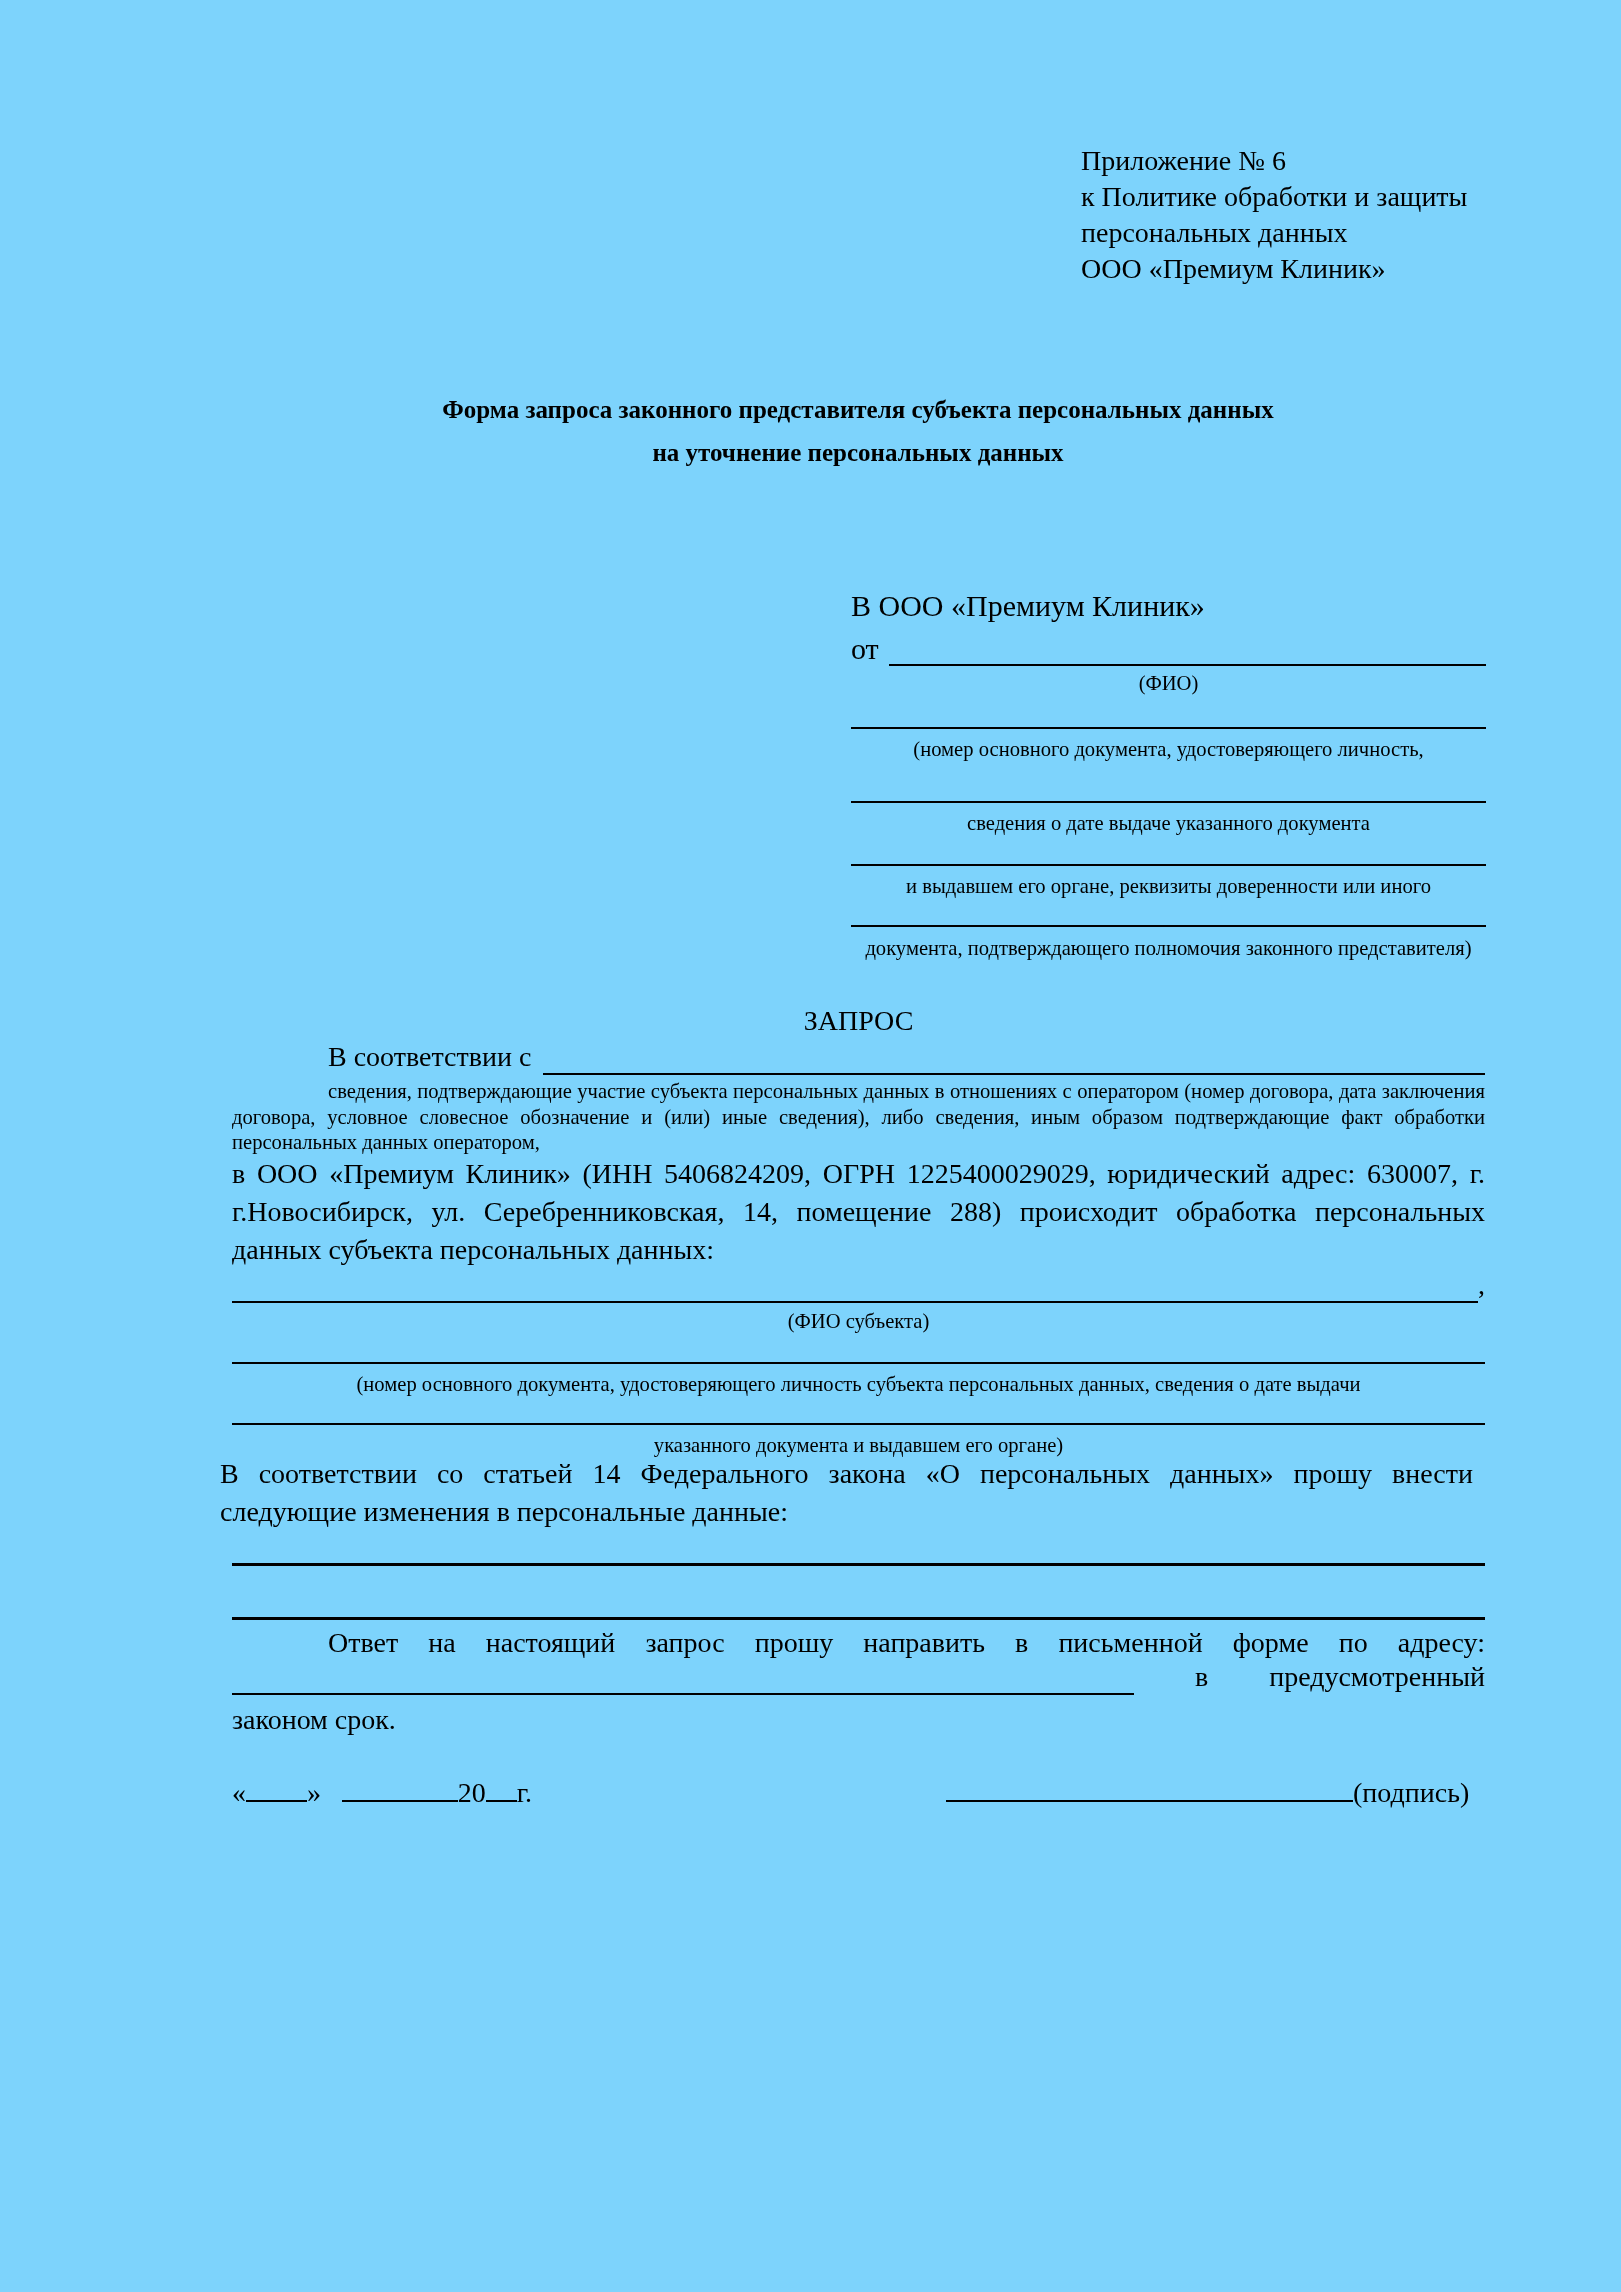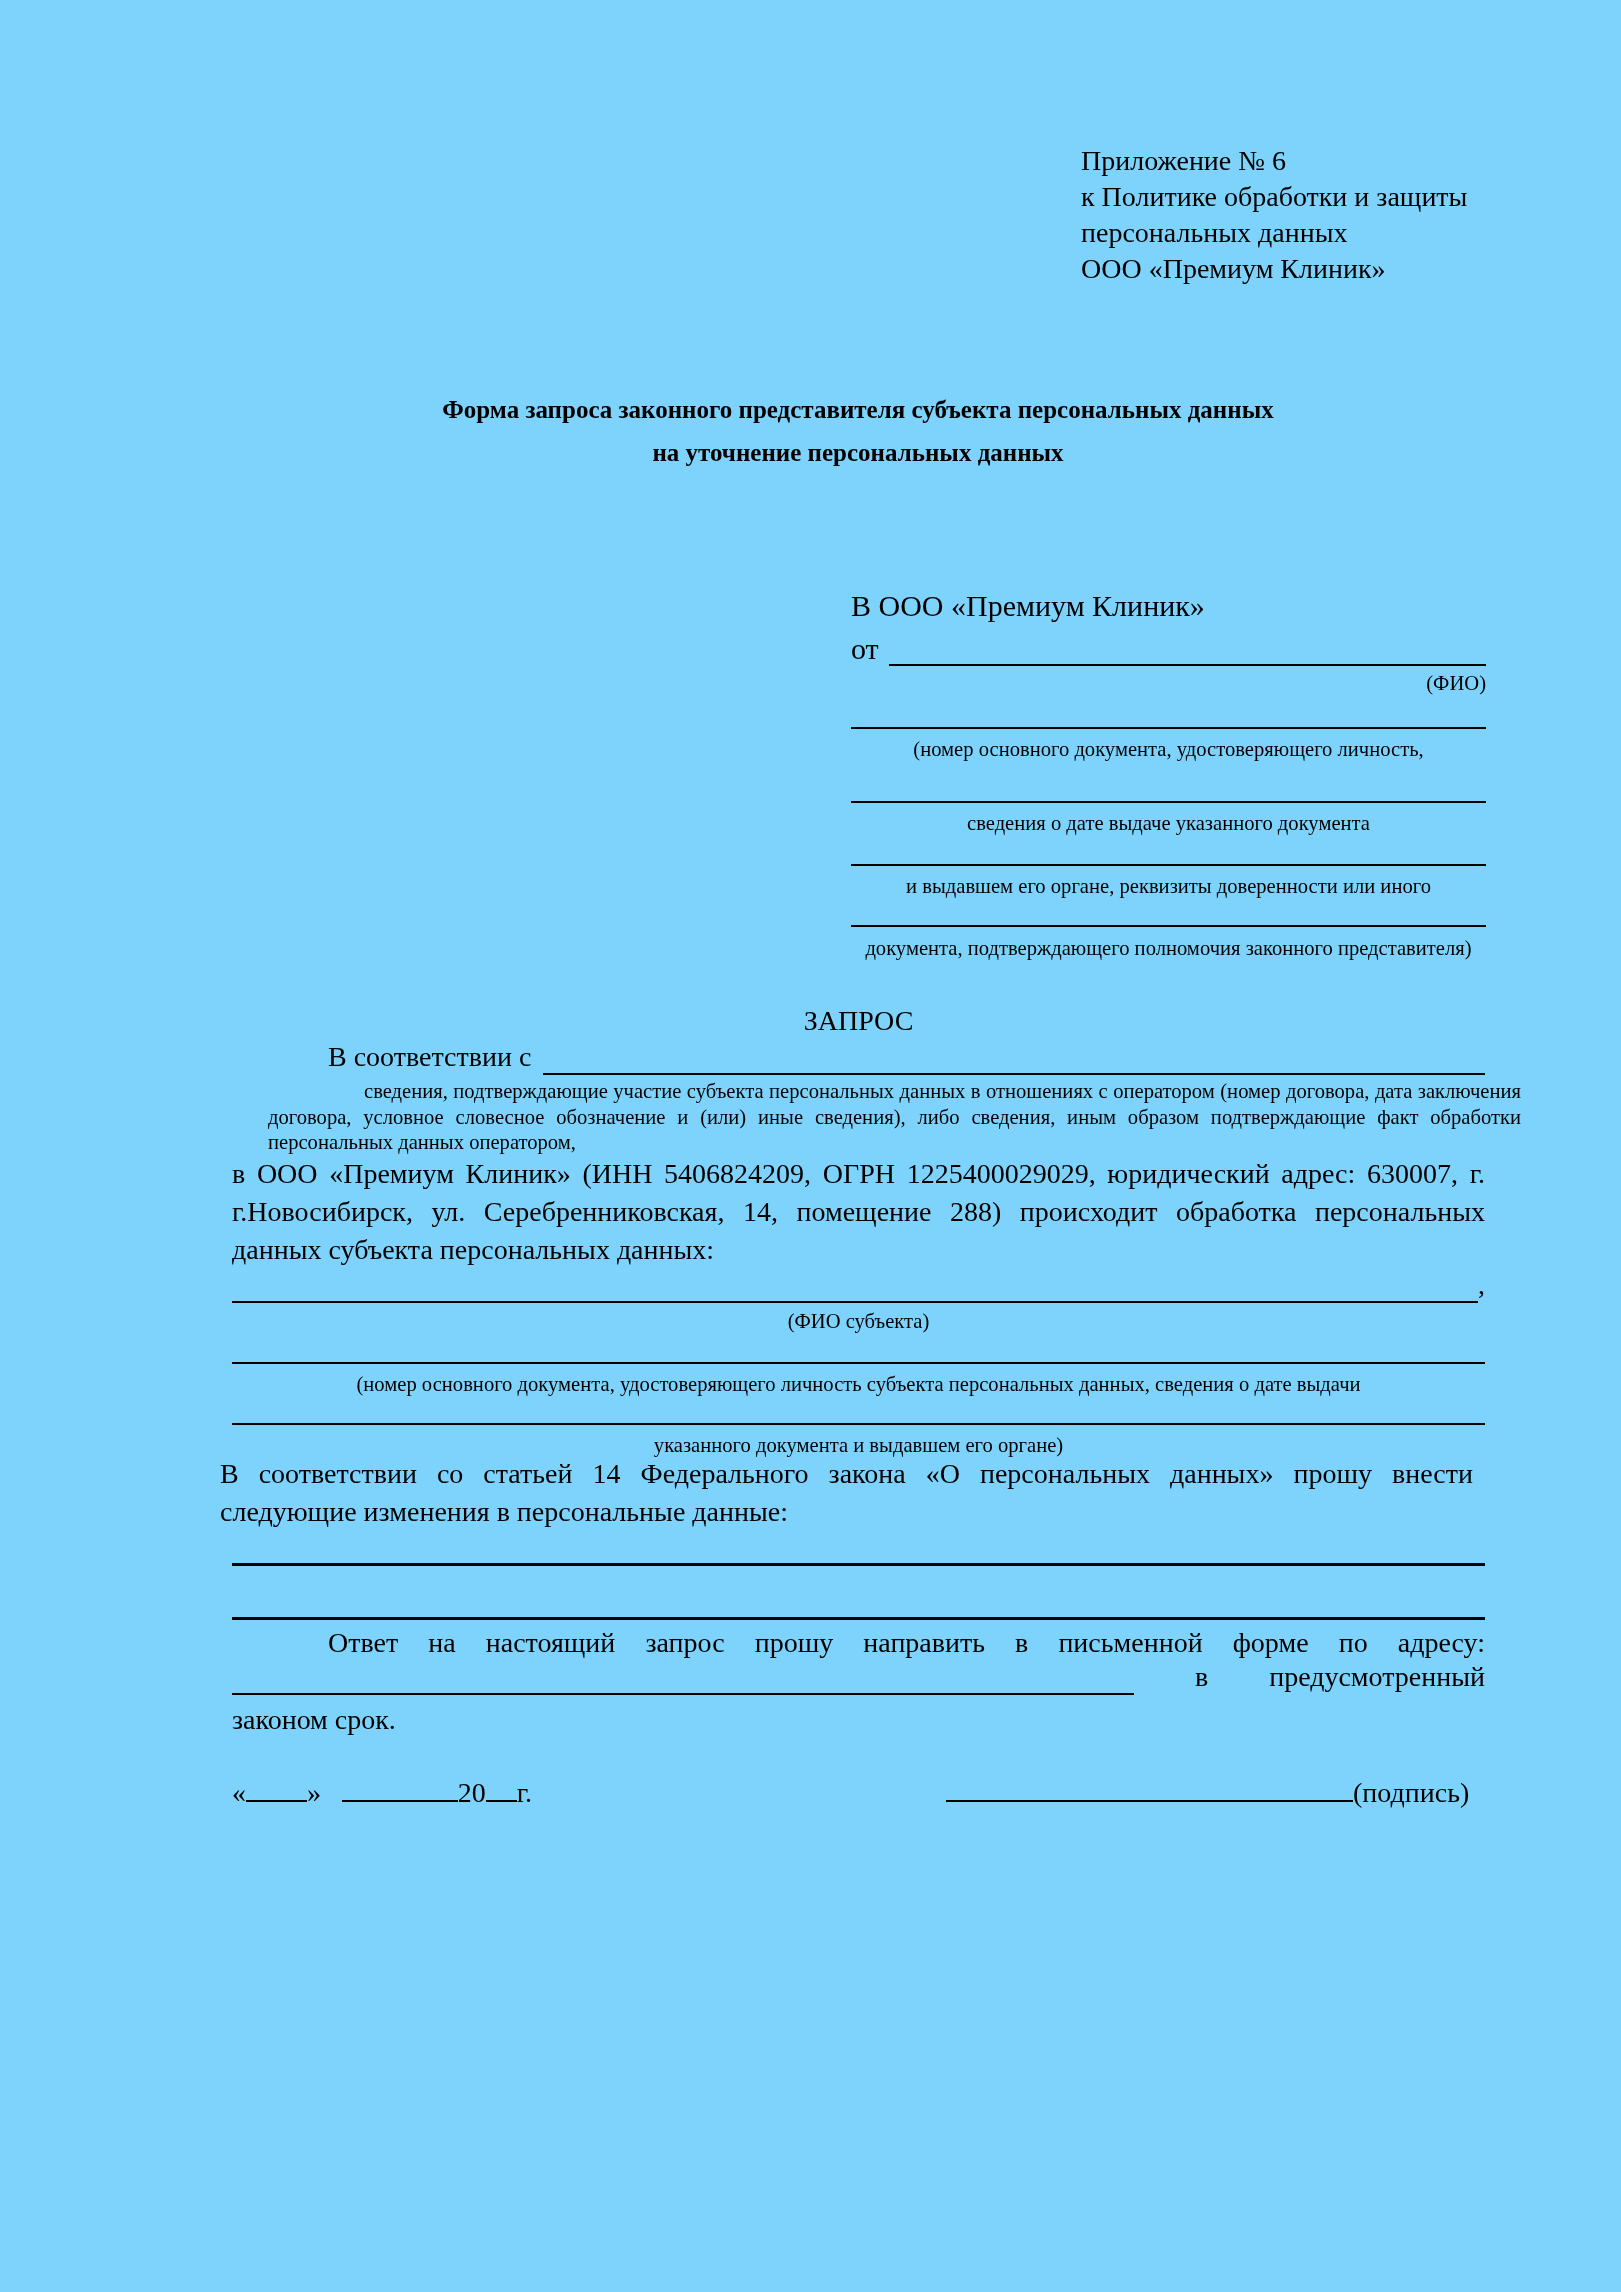--- a/index.html
+++ b/index.html
@@ -42,42 +42,42 @@
     <div>Форма запроса законного представителя субъекта персональных данных</div>
     <div>на уточнение персональных данных</div>
   </div>
 
   <div class="abs addr-org" style="left:851px;top:589px;">В ООО «Премиум Клиник»</div>
 
   <div class="abs flex-row from-row" style="left:851px;top:627px;width:635px;height:39px;">
     <span>от</span>
     <span class="grow" style="margin-left:9.8px;"></span>
   </div>
-  <div class="abs caption center" style="left:851px;top:672px;width:635px;text-align:right;">(ФИО)</div>
+  <div class="abs caption center" style="left:851px;top:672px;width:635px;">(ФИО)</div>
 
   <div class="fill-line" style="left:851px;top:727px;width:635px;"></div>
   <div class="abs caption center" style="left:851px;top:738px;width:635px;">(номер основного документа, удостоверяющего личность,</div>
 
   <div class="fill-line" style="left:851px;top:801px;width:635px;"></div>
   <div class="abs caption center" style="left:851px;top:812px;width:635px;">сведения о дате выдаче указанного документа</div>
 
   <div class="fill-line" style="left:851px;top:864px;width:635px;"></div>
   <div class="abs caption center" style="left:851px;top:875px;width:635px;">и выдавшем его органе, реквизиты доверенности или иного</div>
 
   <div class="fill-line" style="left:851px;top:925px;width:635px;"></div>
   <div class="abs caption center" style="left:851px;top:937px;width:635px;">документа, подтверждающего полномочия законного представителя)</div>
 
   <div class="abs body-text center" style="left:232px;top:1002px;width:1253px;">ЗАПРОС</div>
 
   <div class="abs flex-row body-text" style="left:232px;top:1040px;width:1253px;height:35px;">
     <span style="margin-left:96px;">В соответствии с</span>
     <span class="grow" style="margin-left:11.8px;"></span>
   </div>
 
-  <div class="abs caption justify" style="left:232px;top:1079px;width:1253px;line-height:25.5px;text-indent:96px;margin-left:36px;">сведения, подтверждающие участие субъекта персональных данных в отношениях с оператором (номер договора, дата заключения договора, условное словесное обозначение и (или) иные сведения), либо сведения, иным образом подтверждающие факт обработки персональных данных оператором,</div>
+  <div class="abs caption justify" style="left:232px;top:1079px;width:1253px;line-height:25.5px;text-indent:96px;">сведения, подтверждающие участие субъекта персональных данных в отношениях с оператором (номер договора, дата заключения договора, условное словесное обозначение и (или) иные сведения), либо сведения, иным образом подтверждающие факт обработки персональных данных оператором,</div>
 
   <div class="abs body-text justify" style="left:232px;top:1155px;width:1253px;line-height:38px;">в ООО «Премиум Клиник» (ИНН 5406824209, ОГРН 1225400029029, юридический адрес: 630007, г. г.Новосибирск, ул. Серебренниковская, 14, помещение 288) происходит обработка персональных данных субъекта персональных данных:</div>
 
   <div class="abs flex-row body-text" style="left:232px;top:1268px;width:1253px;height:35px;">
     <span class="grow"></span>
     <span>,</span>
   </div>
   <div class="abs caption center" style="left:232px;top:1310px;width:1253px;">(ФИО субъекта)</div>
 
   <div class="fill-line" style="left:232px;top:1362px;width:1253px;"></div>

